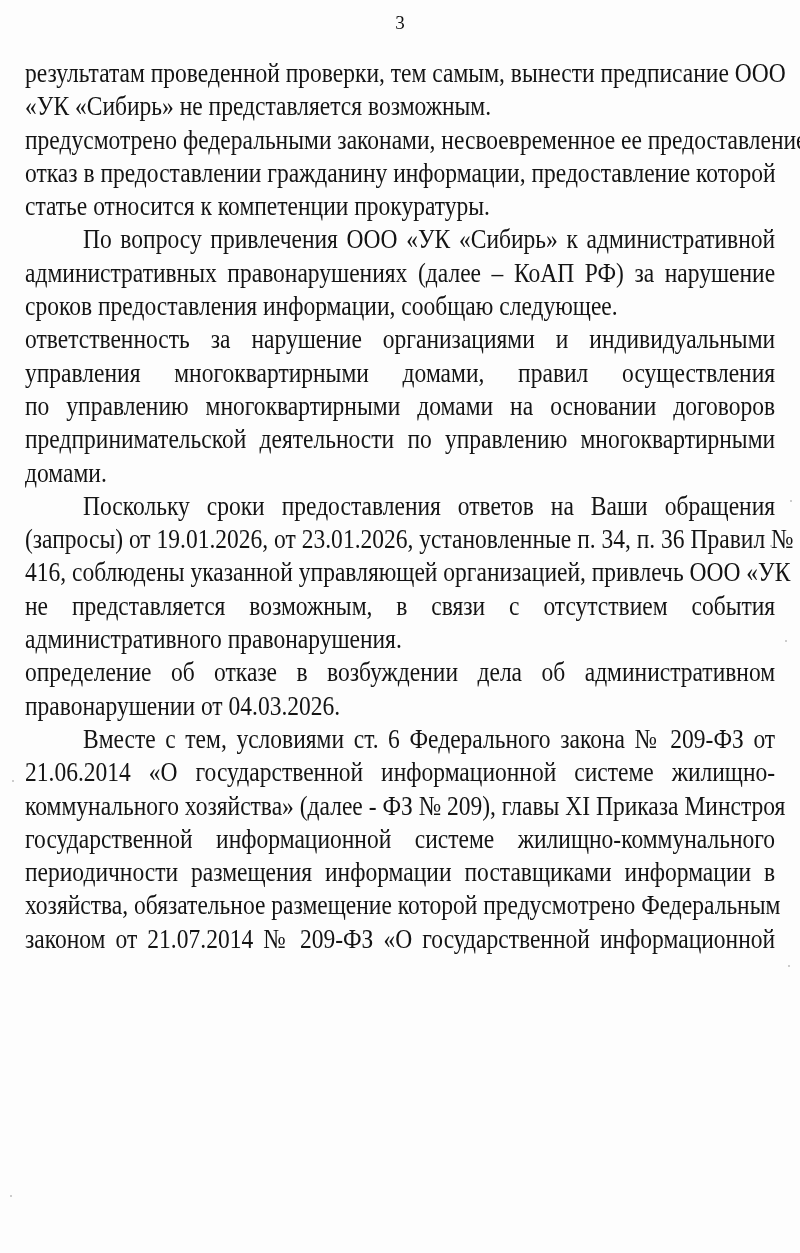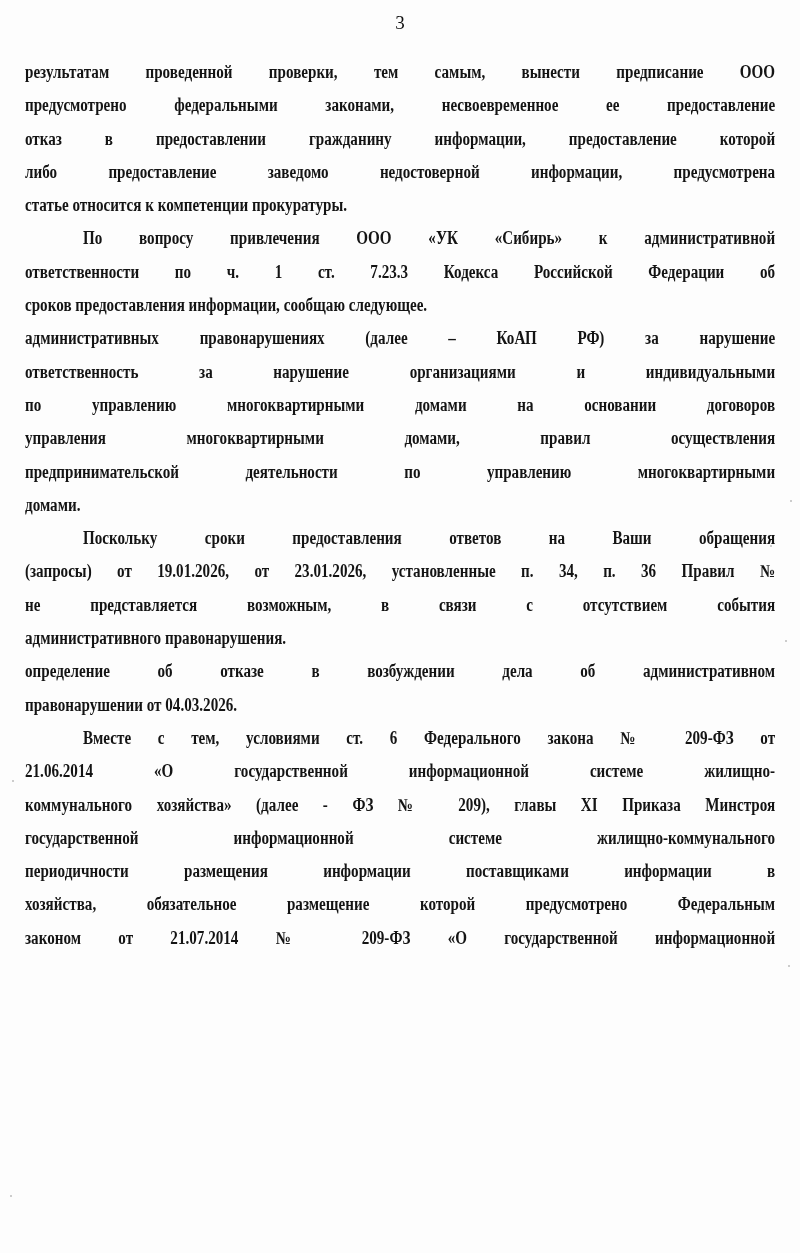--- a/index.html
+++ b/index.html
@@ -12,70 +12,69 @@
       position: absolute; top: 12px; left: 0; width: 800px; text-align: center;
       font-family: "Liberation Serif", serif; font-size: 19px; color: #111;
     }
     .body-text {
       position: absolute; left: 25px; top: 56px; width: 750px;
       font-family: "Liberation Serif", serif;
       color: #141414;
     }
     .line {
       height: 33.3px; line-height: 33.3px; white-space: nowrap;
-      font-size: 18px;
+      font-size: 28px;
       transform-origin: left center;
       overflow: visible;
-      font-weight: bold;
     }
     .line .inner {
       display: inline-block; transform: scaleX(0.84); transform-origin: left center;
       width: 893px; 
     }
     .justify .inner { text-align: justify; text-align-last: justify; }
     .indent .inner { padding-left: 69px; box-sizing: border-box; }
     .speck { position: absolute; width: 2px; height: 2px; background: #bbb; border-radius: 1px; }
   </style>
 </head>
 <body>
 
 <div class="page">
   <div class="page-number">3</div>
 
   <div class="body-text">
 
     <div>
       <div class="line justify"><span class="inner">результатам проведенной проверки, тем самым, вынести предписание ООО</span></div>
+      <div class="line"><span class="inner">«УК «Сибирь» не представляется возможным.</span></div>
     </div>
 
     <div>
       <div class="line justify"><span class="inner">предусмотрено федеральными законами, несвоевременное ее предоставление</span></div>
       <div class="line justify"><span class="inner">отказ в предоставлении гражданину информации, предоставление которой</span></div>
-      <div class="line justify"><span class="inner">либо предоставление заведомо недостоверной информации, предусмотрена</span></div>
       <div class="line"><span class="inner">статье относится к компетенции прокуратуры.</span></div>
     </div>
 
     <div>
       <div class="line justify indent"><span class="inner">По вопросу привлечения ООО «УК «Сибирь» к административной</span></div>
-      <div class="line justify"><span class="inner">ответственности по ч. 1 ст. 7.23.3 Кодекса Российской Федерации об</span></div>
+      <div class="line justify"><span class="inner">административных правонарушениях (далее – КоАП РФ) за нарушение</span></div>
       <div class="line"><span class="inner">сроков предоставления информации, сообщаю следующее.</span></div>
-      <div class="line justify"><span class="inner">административных правонарушениях (далее – КоАП РФ) за нарушение</span></div>
     </div>
 
     <div>
       <div class="line justify"><span class="inner">ответственность за нарушение организациями и индивидуальными</span></div>
+      <div class="line justify"><span class="inner">управления многоквартирными домами, правил осуществления</span></div>
       <div class="line justify"><span class="inner">по управлению многоквартирными домами на основании договоров</span></div>
-      <div class="line justify"><span class="inner">управления многоквартирными домами, правил осуществления</span></div>
       <div class="line justify"><span class="inner">предпринимательской деятельности по управлению многоквартирными</span></div>
       <div class="line"><span class="inner">домами.</span></div>
     </div>
 
     <div>
       <div class="line justify indent"><span class="inner">Поскольку сроки предоставления ответов на Ваши обращения</span></div>
       <div class="line justify"><span class="inner">(запросы) от 19.01.2026, от 23.01.2026, установленные п. 34, п. 36 Правил №</span></div>
+      <div class="line justify"><span class="inner">416, соблюдены указанной управляющей организацией, привлечь ООО «УК</span></div>
       <div class="line justify"><span class="inner">не представляется возможным, в связи с отсутствием события</span></div>
       <div class="line"><span class="inner">административного правонарушения.</span></div>
     </div>
 
     <div>
       <div class="line justify"><span class="inner">определение об отказе в возбуждении дела об административном</span></div>
       <div class="line"><span class="inner">правонарушении от 04.03.2026.</span></div>
     </div>
 
     <div>

